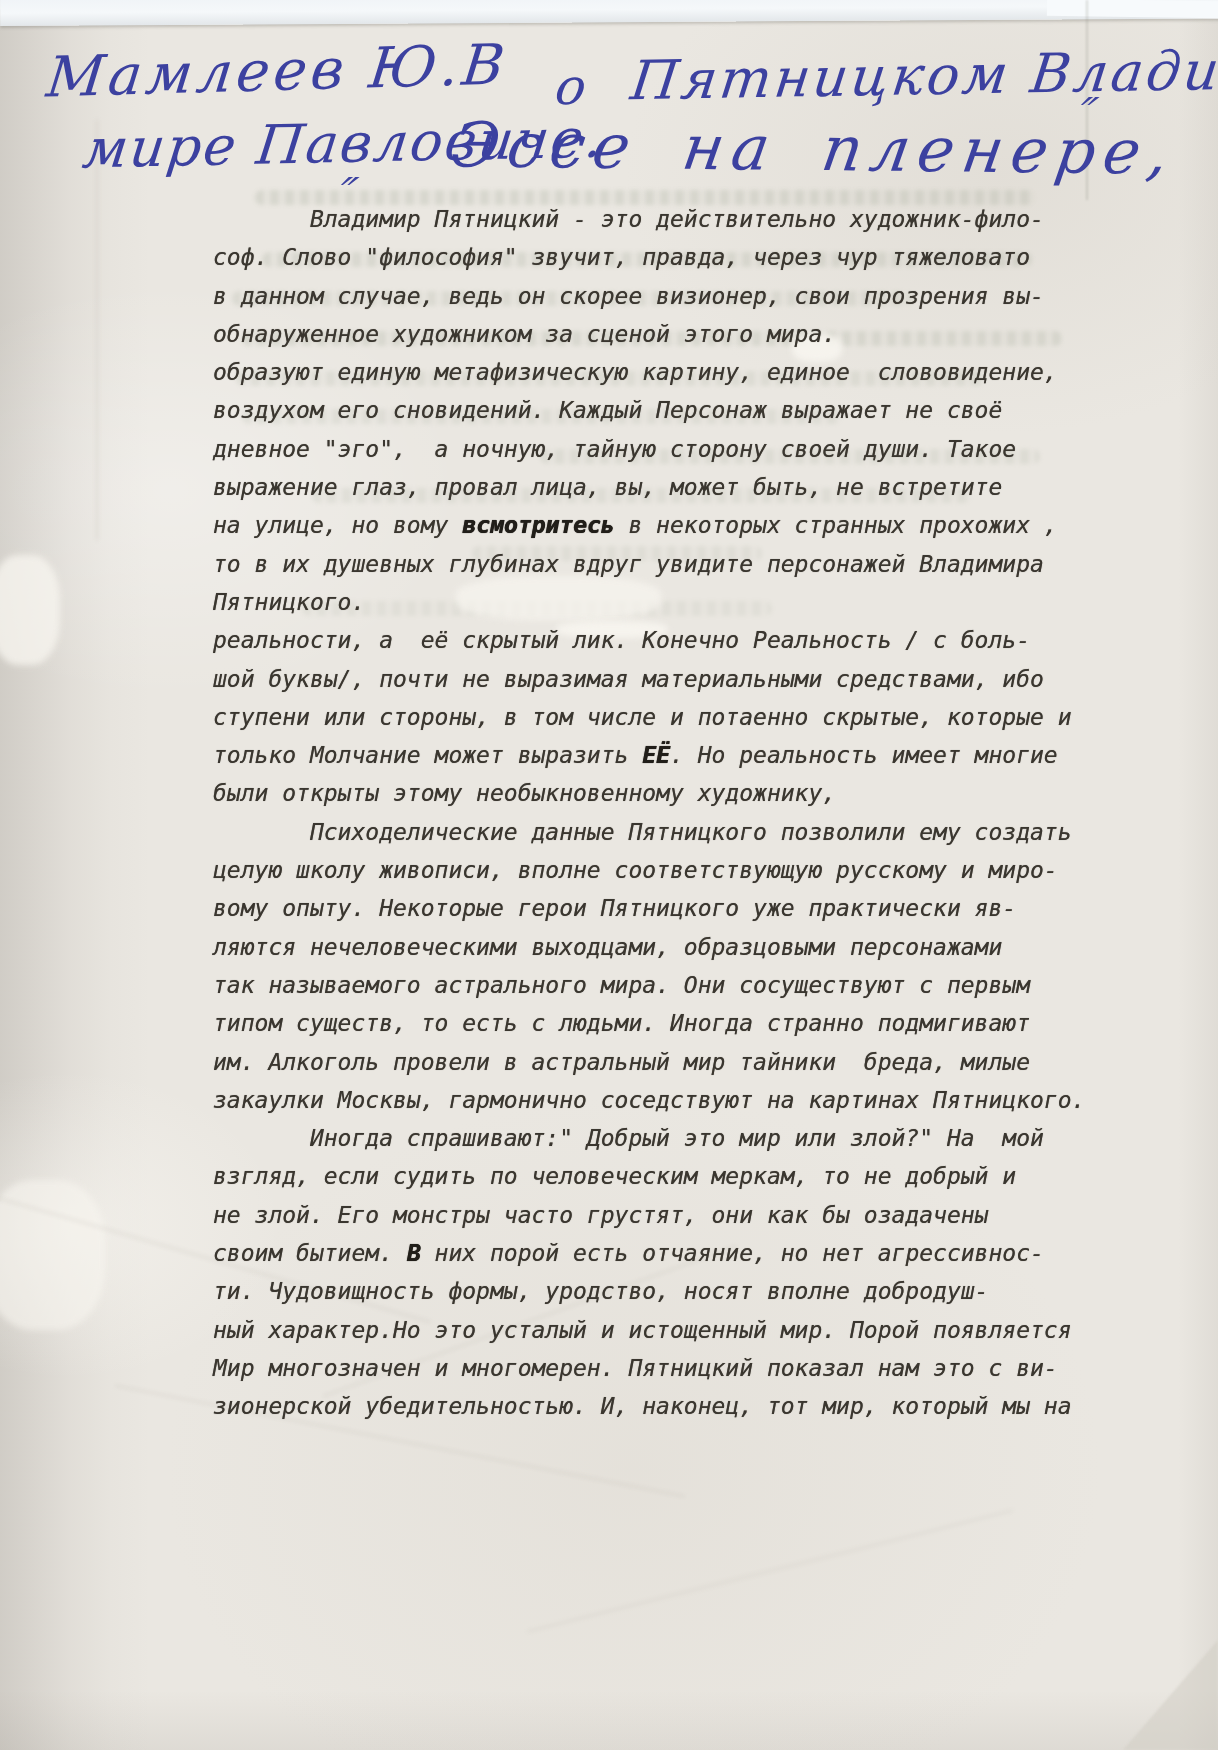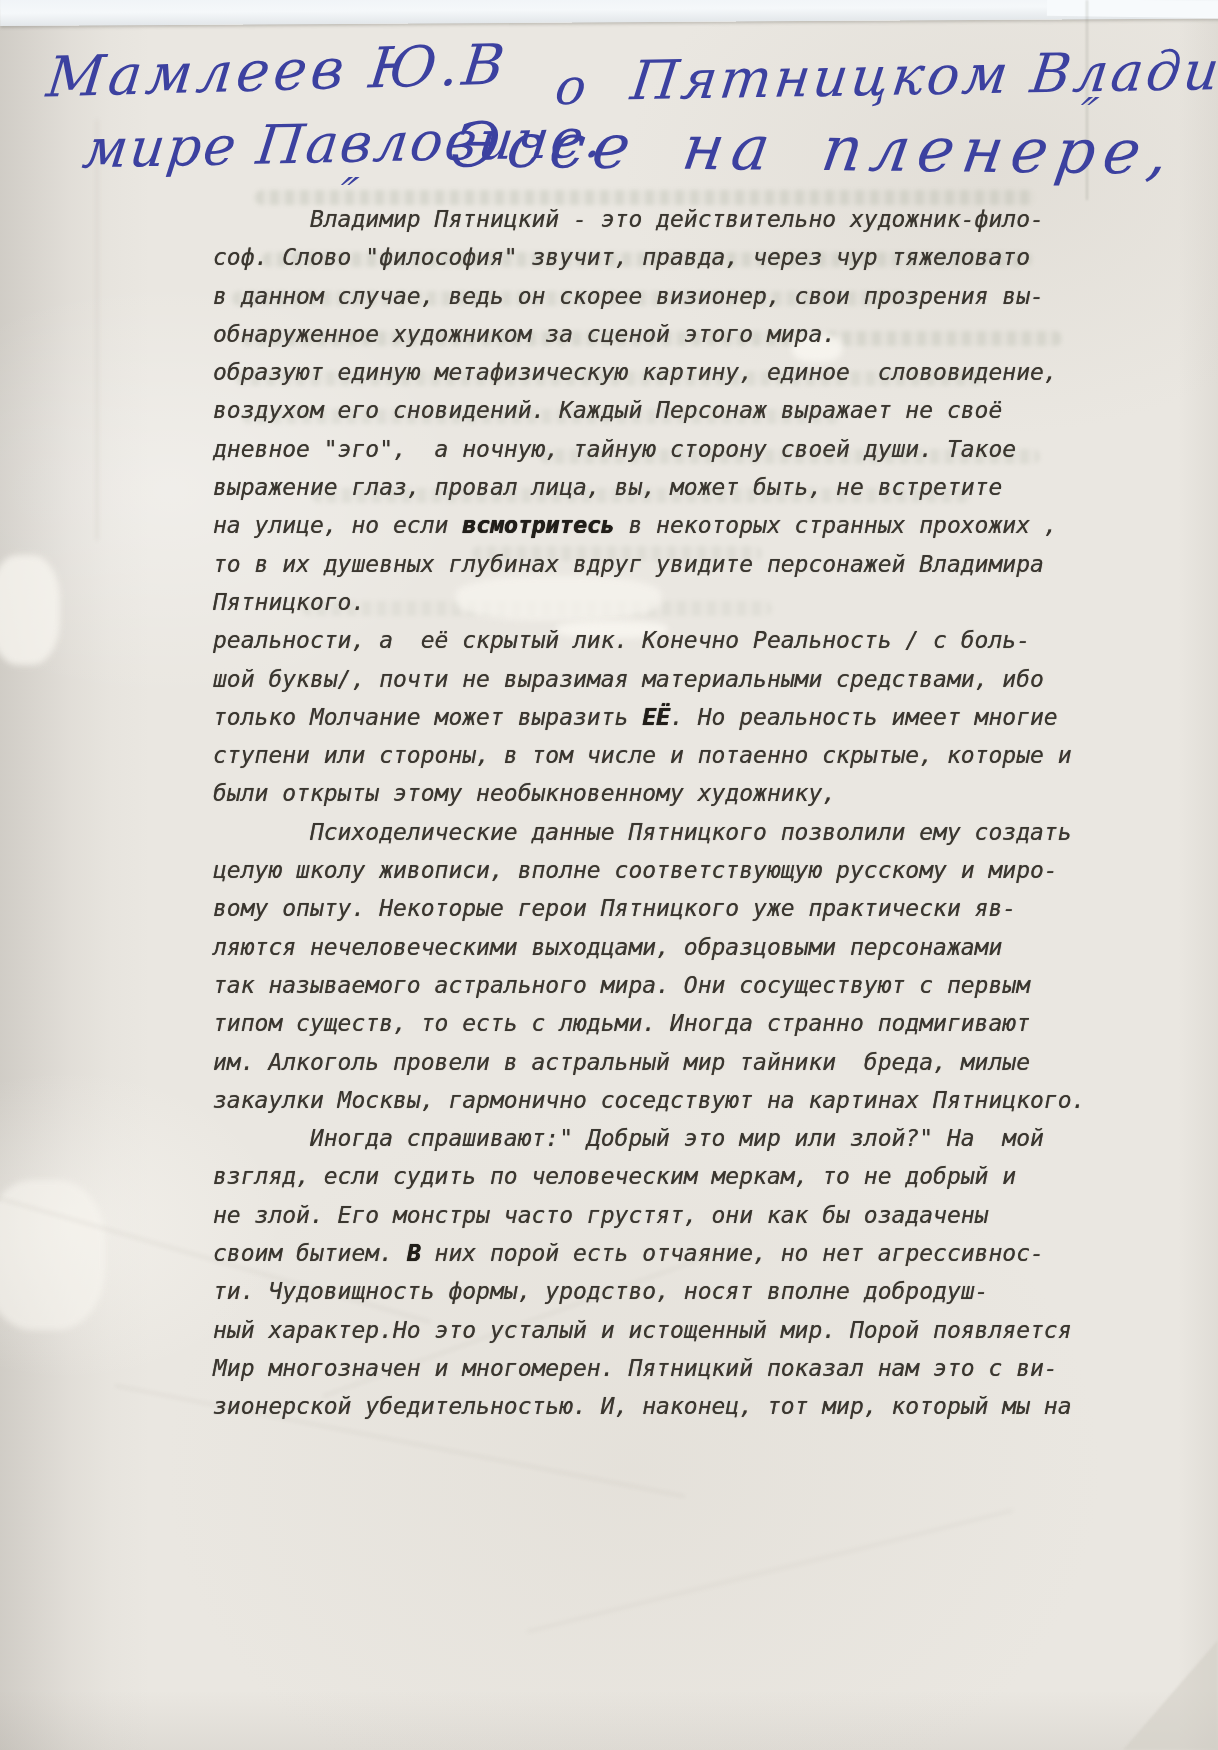--- a/index.html
+++ b/index.html
@@ -108,27 +108,27 @@
 
   <div class="typed-text">
       <div class="tline"><span>       Владимир Пятницкий - это действительно художник-фило-</span></div>
       <div class="tline"><span>соф. Слово "философия" звучит, правда, через чур тяжеловато</span></div>
       <div class="tline"><span>в данном случае, ведь он скорее визионер, свои прозрения вы-</span></div>
       <div class="tline"><span>обнаруженное художником за сценой этого мира.</span></div>
       <div class="tline"><span>образуют единую метафизическую картину, единое  слововидение,</span></div>
       <div class="tline"><span>воздухом его сновидений. Каждый Персонаж выражает не своё</span></div>
       <div class="tline"><span>дневное "эго",  а ночную, тайную сторону своей души. Такое</span></div>
       <div class="tline"><span>выражение глаз, провал лица, вы, может быть, не встретите</span></div>
-      <div class="tline"><span>на улице, но если </span><span class="overstruck">всмотритесь</span><span> в некоторых странных прохожих ,</span></div>
+      <div class="tline"><span>на улице, но вому </span><span class="overstruck">всмотритесь</span><span> в некоторых странных прохожих ,</span></div>
       <div class="tline"><span>то в их душевных глубинах вдруг увидите персонажей Владимира</span></div>
       <div class="tline"><span>Пятницкого.</span></div>
       <div class="tline"><span>реальности, а  её скрытый лик. Конечно Реальность / с боль-</span></div>
       <div class="tline"><span>шой буквы/, почти не выразимая материальными средствами, ибо</span></div>
+      <div class="tline"><span>ступени или стороны, в том числе и потаенно скрытые, которые и</span></div>
       <div class="tline"><span>только Молчание может выразить </span><span class="overstruck">ЕЁ</span><span>. Но реальность имеет многие</span></div>
-      <div class="tline"><span>ступени или стороны, в том числе и потаенно скрытые, которые и</span></div>
       <div class="tline"><span>были открыты этому необыкновенному художнику,</span></div>
       <div class="tline"><span>       Психоделические данные Пятницкого позволили ему создать</span></div>
       <div class="tline"><span>целую школу живописи, вполне соответствующую русскому и миро-</span></div>
       <div class="tline"><span>вому опыту. Некоторые герои Пятницкого уже практически яв-</span></div>
       <div class="tline"><span>ляются нечеловеческими выходцами, образцовыми персонажами</span></div>
       <div class="tline"><span>так называемого астрального мира. Они сосуществуют с первым</span></div>
       <div class="tline"><span>типом существ, то есть с людьми. Иногда странно подмигивают</span></div>
       <div class="tline"><span>им. Алкоголь провели в астральный мир тайники  бреда, милые</span></div>
       <div class="tline"><span>закаулки Москвы, гармонично соседствуют на картинах Пятницкого.</span></div>
       <div class="tline"><span>       Иногда спрашивают:" Добрый это мир или злой?" На  мой</span></div>

